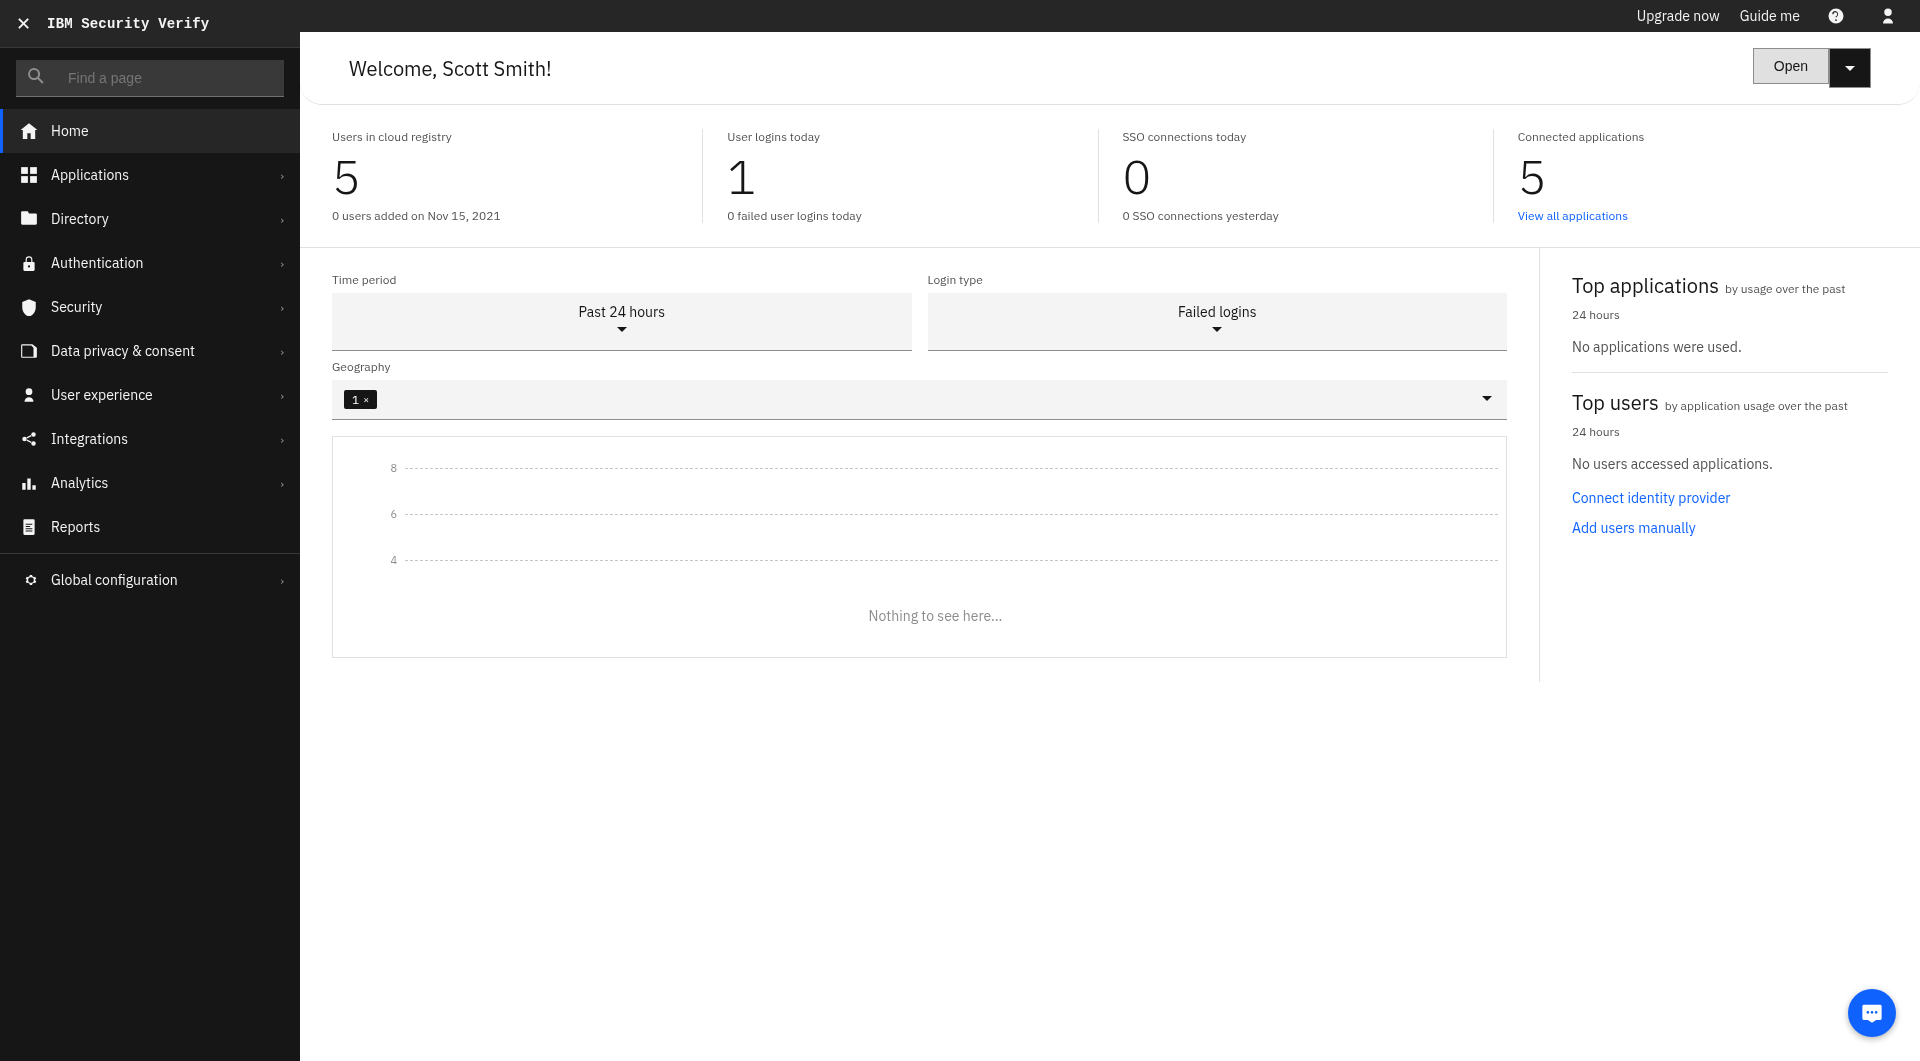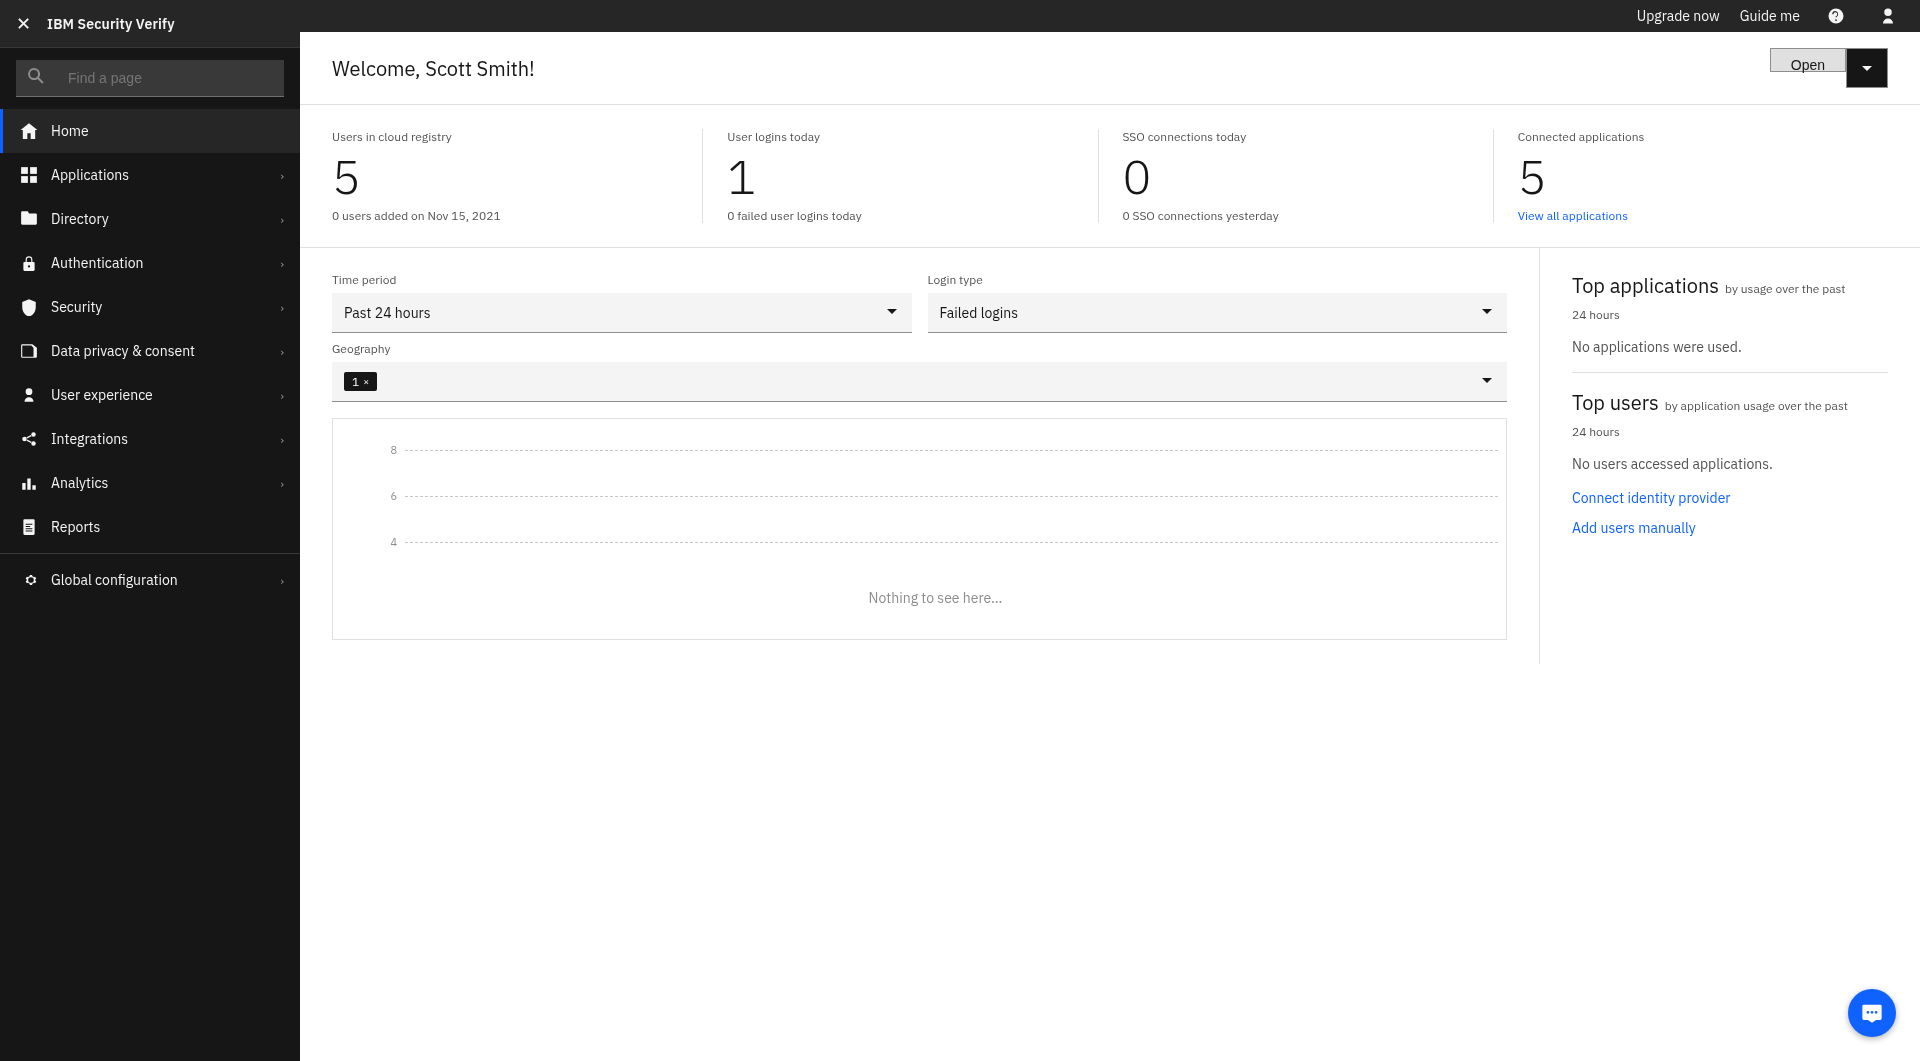--- a/index.html
+++ b/index.html
@@ -29,20 +29,21 @@
       color: #f4f4f4;
       font-size: 18px;
       cursor: pointer;
       margin-right: 4px;
     }
     #sidebar-header .brand-name {
       font-size: 14px;
       font-weight: 600;
       color: #f4f4f4;
       letter-spacing: 0.01em;
+      font-family: Liberation Mono, monospace;
     }
     .search-box {
       margin: 12px 16px;
       background: #393939;
       border: none;
       border-bottom: 1px solid #6f6f6f;
       display: flex;
       align-items: center;
       padding: 8px 12px;
       gap: 24px;
@@ -125,43 +126,44 @@
     
     #content {
       flex: 1;
       overflow-y: auto;
       background: #ffffff;
     }
 
     
     #welcome-bar {
       background: #ffffff;
-      padding: 16px 32px;
+      padding: 16px 49px;
       display: flex;
       align-items: center;
       justify-content: space-between;
       border-bottom: 1px solid #e0e0e0;
+      border-radius: 22px;
     }
     .welcome-title {
       font-size: 20px;
       font-weight: 400;
       color: #161616;
     }
     .welcome-actions {
       display: flex;
       gap: 0;
     }
     .open-btn {
       background: #e0e0e0;
       border: 1px solid #8d8d8d;
       color: #161616;
       font-size: 14px;
       padding: 8px 20px;
       cursor: pointer;
-      height: 24px;
+      height: 36px;
     }
     .chevron-btn {
       background: #161616;
       border: 1px solid #8d8d8d;
       color: #f4f4f4;
       font-size: 14px;
       padding: 8px 12px;
       cursor: pointer;
       height: 40px;
       display: flex;
@@ -273,20 +275,21 @@
       background: #f4f4f4;
       border: none;
       border-bottom: 1px solid #8d8d8d;
       padding: 10px 12px;
       font-size: 14px;
       color: #161616;
       cursor: pointer;
       display: flex;
       align-items: center;
       justify-content: space-between;
+      flex-direction: column;
     }
     .filter-select .chevron-down { color: #161616; font-size: 12px; }
 
     
     .geo-group { margin-bottom: 16px; }
     .geo-select {
       width: 100%;
       background: #f4f4f4;
       border: none;
       border-bottom: 1px solid #8d8d8d;

